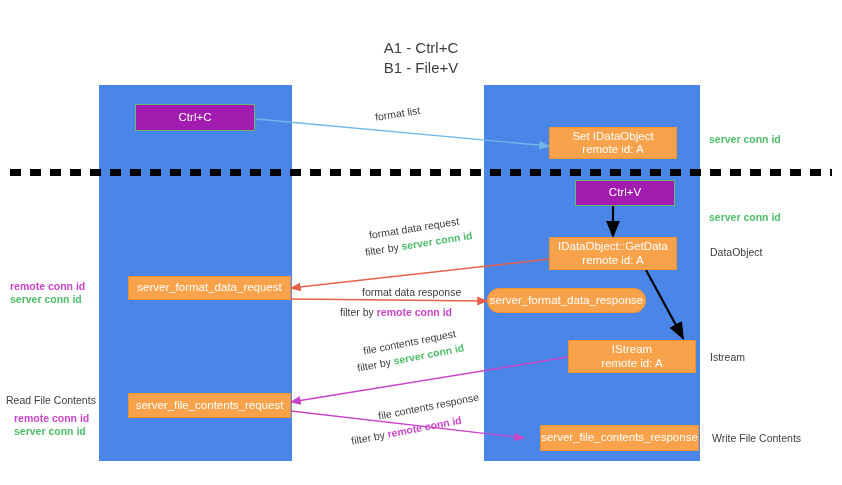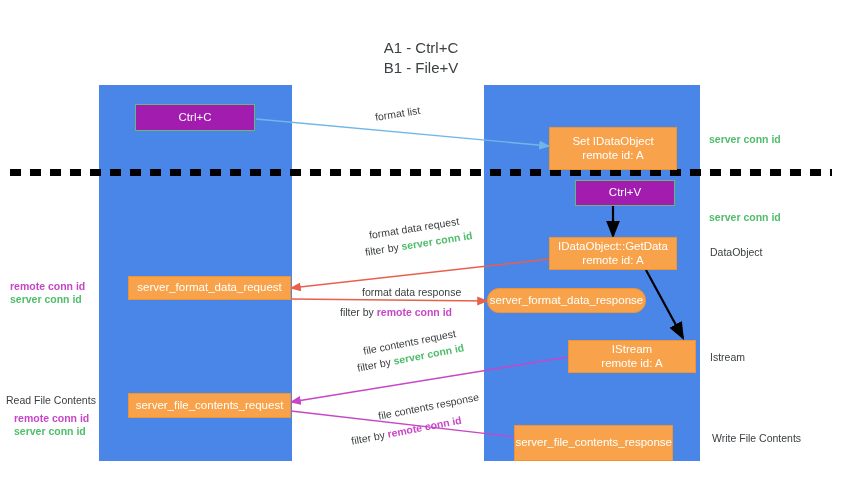--- a/index.html
+++ b/index.html
@@ -81,21 +81,21 @@
   </svg>
 
   <svg class="dashed">
     <line x1="0" y1="3.5" x2="822" y2="3.5" stroke="#000000" stroke-width="7" stroke-dasharray="11 9"></line>
   </svg>
 
   <div class="node green" style="left:135px;top:104px;width:120px;height:27px;">
     <span>Ctrl+C</span>
   </div>
 
-  <div class="node orange" style="left:549px;top:127px;width:128px;height:43px;">
+  <div class="node orange" style="left:549px;top:127px;width:128px;height:32px;">
     <span>Set IDataObject</span>
     <span>remote id: A</span>
   </div>
 
   <div class="node green" style="left:553px;top:180px;width:100px;height:26px;margin-left:22px;">
     <span>Ctrl+V</span>
   </div>
 
   <div class="node orange" style="left:549px;top:237px;width:128px;height:33px;">
     <span>IDataObject::GetData</span>
@@ -112,21 +112,21 @@
 
   <div class="node orange" style="left:568px;top:340px;width:128px;height:33px;">
     <span>IStream</span>
     <span>remote id: A</span>
   </div>
 
   <div class="node orange" style="left:128px;top:393px;width:163px;height:25px;">
     <span>server_file_contents_request</span>
   </div>
 
-  <div class="node orange" style="left:514px;top:425px;width:159px;height:36px;align-items:flex-end;">
+  <div class="node orange" style="left:540px;top:425px;width:159px;height:26px;">
     <span>server_file_contents_response</span>
   </div>
 
   <div class="edge-label rot-a" style="left:374px;top:110px;">
     <span>format list</span>
   </div>
 
   <div class="edge-label rot-a" style="left:368px;top:228px;">
     <span>format data request</span>
   </div>

